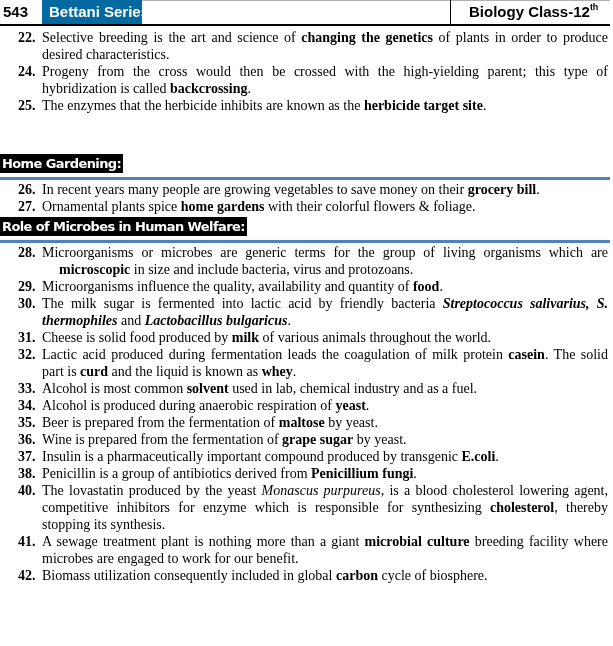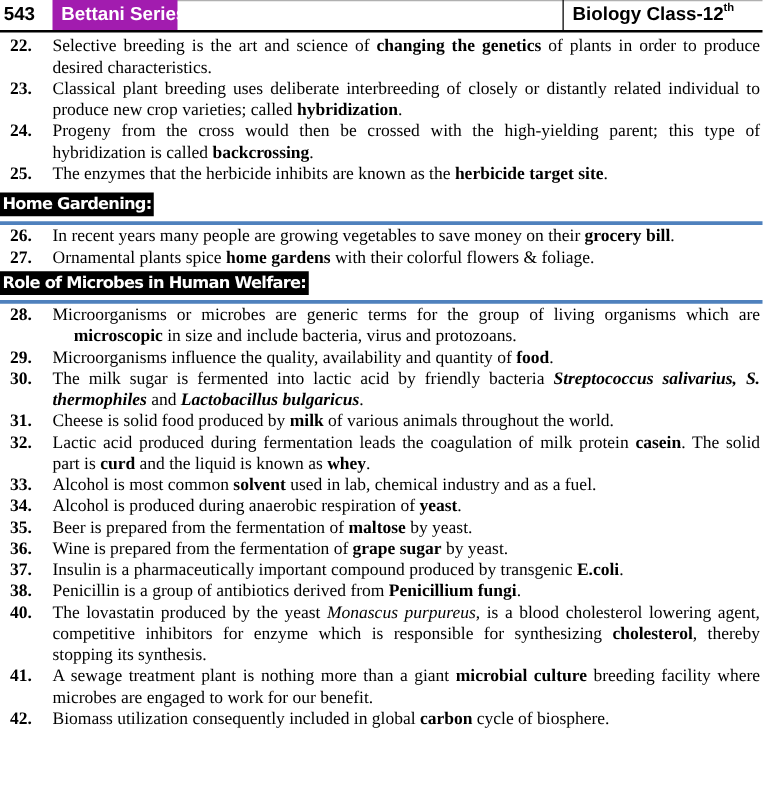--- a/index.html
+++ b/index.html
@@ -1,50 +1,46 @@
 <!DOCTYPE html>
 <html><head>
 <meta charset="utf-8">
 <style>
   html, body { margin: 0; padding: 0; background: #ffffff; }
   body { width: 613px; height: 646px; overflow: hidden; position: relative; font-family: "Liberation Serif", serif; color: #000; }
 
   .header { position: absolute; left: 0; top: 0; width: 610px; height: 24px; border-bottom: 2px solid #000; }
   .header-top-rule { position: absolute; left: 140px; top: 0; width: 470px; height: 1px; background: #b0b0b0; }
   .page-num { position: absolute; left: 0; top: 0; width: 42px; height: 24px; font-family: "Liberation Sans", sans-serif; font-weight: bold; font-size: 15px; line-height: 24px; padding-left: 3px; box-sizing: border-box; }
-  .series { position: absolute; left: 42px; top: 0; width: 100px; height: 24px; background: #a21caf; color: #fff; font-family: "Liberation Sans", sans-serif; font-weight: bold; font-size: 15px; line-height: 24px; padding-left: 7px; box-sizing: border-box; white-space: nowrap; text-align: center; }
-  .subject { position: absolute; left: 450px; top: 0; width: 160px; height: 24px; border-left: 1px solid #000; font-family: "Liberation Sans", sans-serif; font-weight: bold; font-size: 15px; line-height: 24px; padding-left: 7px; box-sizing: border-box; white-space: nowrap; }
+  .series { position: absolute; left: 42px; top: 0; width: 100px; height: 24px; background: #0369a1; color: #fff; font-family: "Liberation Sans", sans-serif; font-weight: bold; font-size: 15px; line-height: 24px; padding-left: 7px; box-sizing: border-box; white-space: nowrap; text-align: center; }
+  .subject { position: absolute; left: 450px; top: 0; width: 160px; height: 24px; border-left: 1px solid #000; font-family: "Liberation Sans", sans-serif; font-weight: bold; font-size: 15px; line-height: 24px; padding-left: 18px; box-sizing: border-box; white-space: nowrap; }
   .subject sup { font-size: 9px; line-height: 0; vertical-align: 7px; }
 
   .items { position: absolute; left: 0; width: 610px; }
   .item { display: flex; font-size: 14px; line-height: 17px; }
-  .num { width: 42px; flex: 0 0 42px; font-weight: bold; padding-left: 8px; box-sizing: border-box; }
+  .num { width: 42px; flex: 0 0 42px; font-weight: bold; padding-left: 18px; box-sizing: border-box; }
   .txt { flex: 1; text-align: justify; padding-right: 2px; }
 
   .section-heading { position: absolute; left: 0; background: #000; color: #fff; font-family: "DejaVu Sans", sans-serif; font-weight: bold; font-size: 13px; line-height: 19px; height: 19px; padding: 0 2px; letter-spacing: -0.6px; transform-origin: left; white-space: nowrap; }
   .blue-rule { position: absolute; left: 0; width: 610px; height: 3px; background: #4f81bd; }
 </style>
 </head>
 <body>
 
 <div class="header">
   <div class="header-top-rule"></div>
   <div class="page-num">543</div>
   <div class="series">Bettani Series</div>
   <div class="subject"><span>Biology Class-12</span><sup>th</sup></div>
 </div>
 
 <div class="items" id="block1" style="top:29px;">
     <div class="item">
       <div class="num">22.</div>
       <div class="txt">Selective breeding is the art and science of <span style="font-weight: bold;">changing the genetics</span> of plants in order to produce desired characteristics.</div>
-    </div>
-    <div class="item">
-      <div class="num">23.</div>
-      <div class="txt">Classical plant breeding uses deliberate interbreeding of closely or distantly related individual to produce new crop varieties; called <span style="font-weight: bold;">hybridization</span>.</div>
     </div>
     <div class="item">
       <div class="num">24.</div>
       <div class="txt">Progeny from the cross would then be crossed with the high-yielding parent; this type of hybridization is called <span style="font-weight: bold;">backcrossing</span>.</div>
     </div>
     <div class="item">
       <div class="num">25.</div>
       <div class="txt">The enzymes that the herbicide inhibits are known as the <span style="font-weight: bold;">herbicide target site</span>.</div>
     </div>
   </div>

